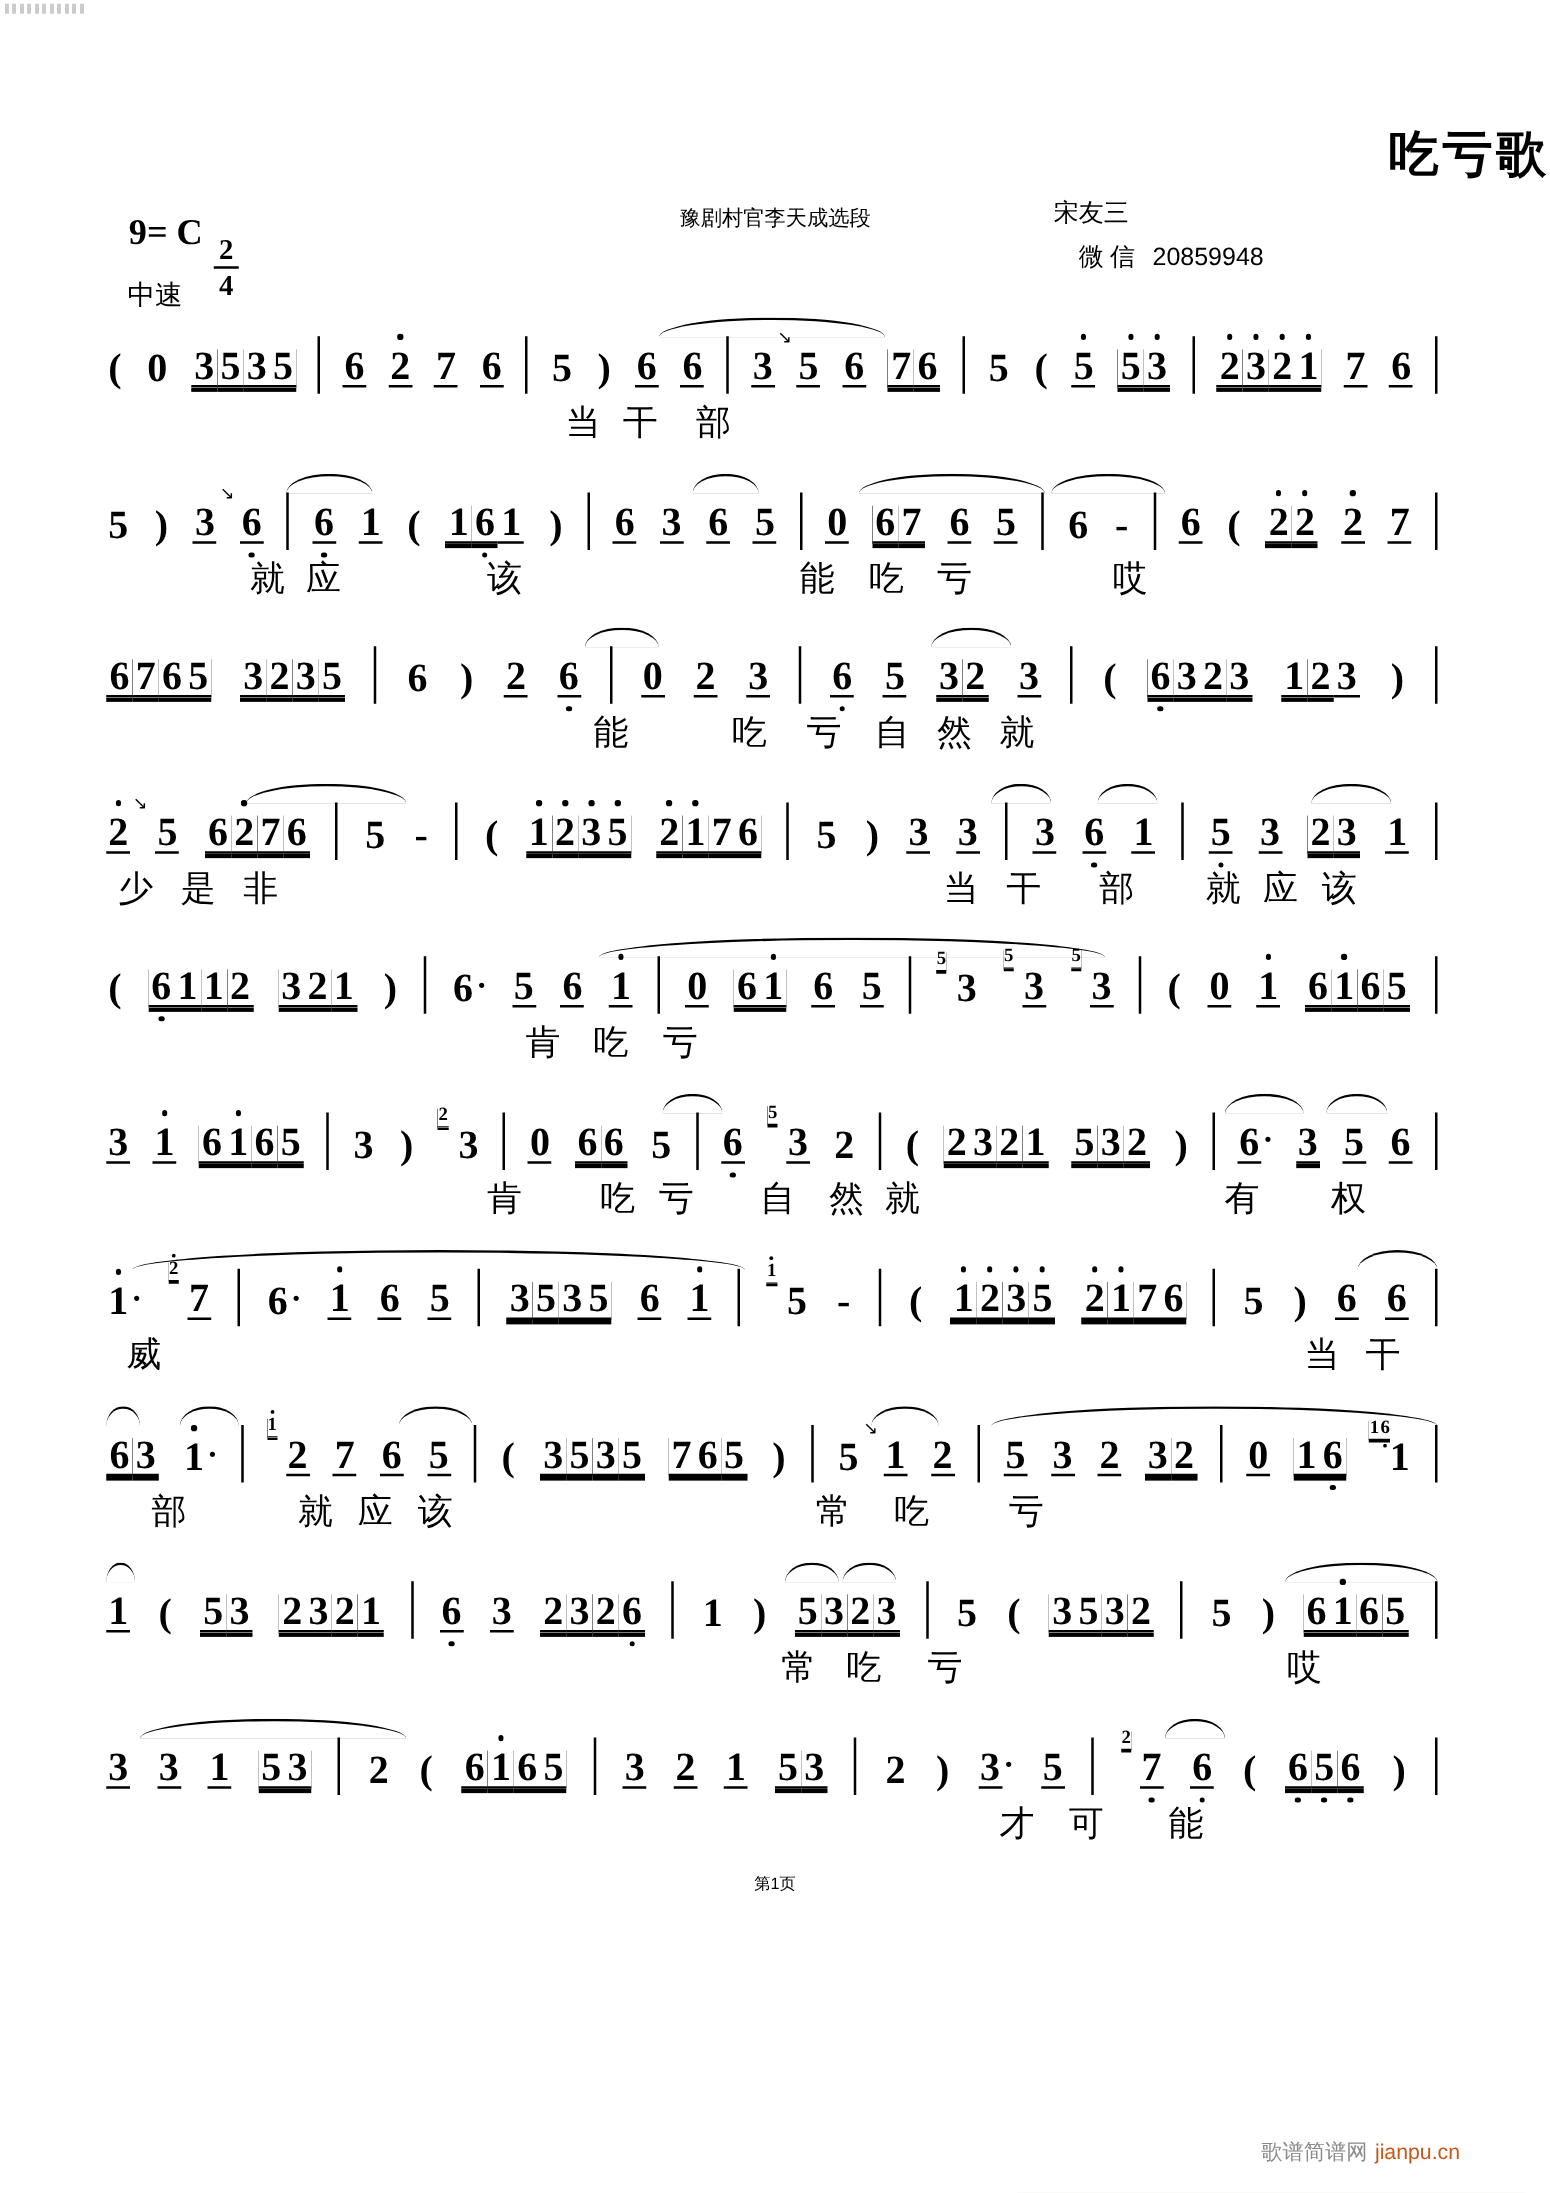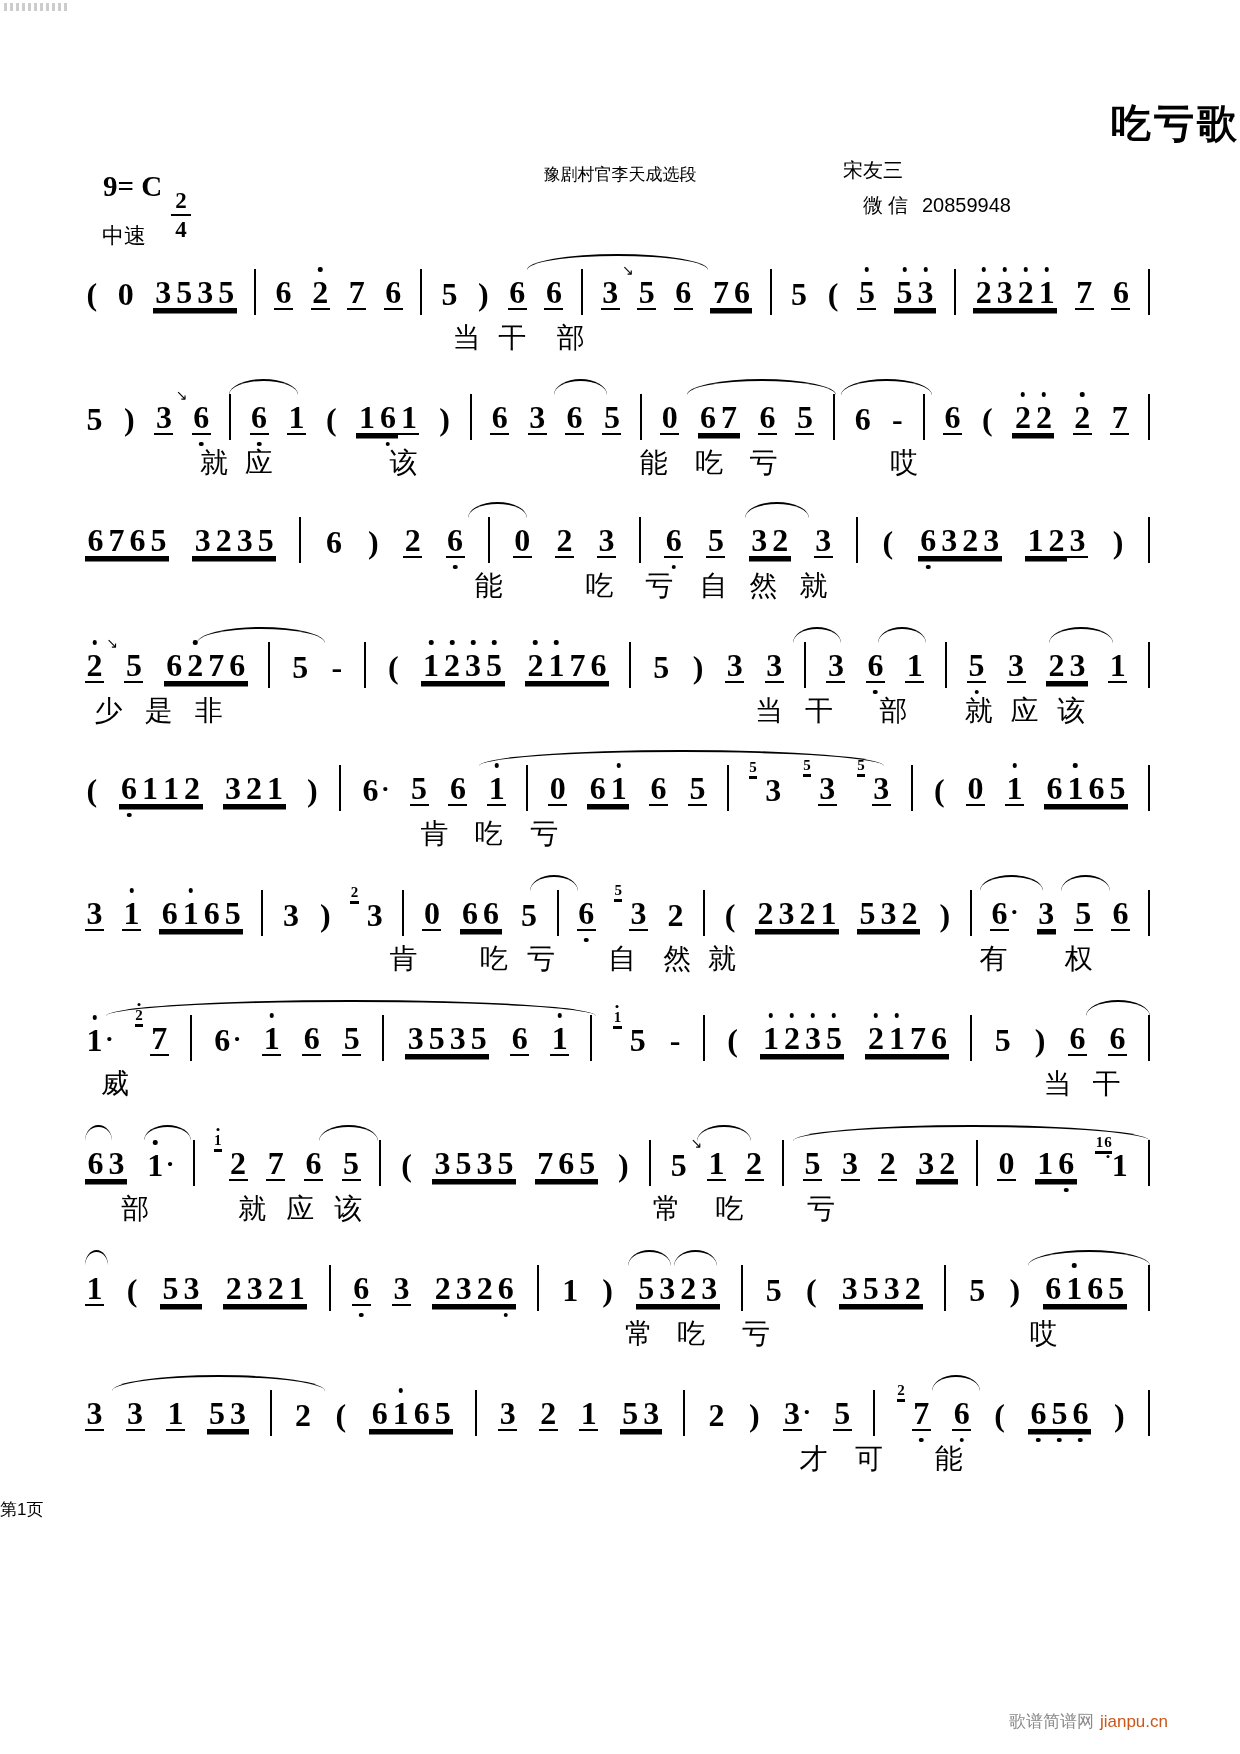--- a/index.html
+++ b/index.html
@@ -40,21 +40,21 @@
   .gn{position:relative;font-size:15px;font-weight:bold;line-height:1;padding:0 .5px;}
   .gu2{border-bottom:1.5px solid #000;box-shadow:0 2px 0 #000;padding-bottom:1px;}
   .gda::before{content:"";position:absolute;top:-5px;left:50%;transform:translateX(-50%);
                width:3px;height:3px;border-radius:50%;background:#000;}
   .gdb::after{content:"";position:absolute;bottom:-7px;left:50%;transform:translateX(-50%);
               width:3px;height:3px;border-radius:50%;background:#000;}
   .slur{position:absolute;top:2px;height:14px;border-top:2.5px solid #000;
         border-radius:50% 50% 0 0/100% 100% 0 0;}
   .lyrics{position:relative;height:36px;margin-top:9px;}
   .lyr{position:absolute;top:0;font-size:28px;white-space:nowrap;}
-  .page-num{position:absolute;top:1498px;left:0;width:100%;text-align:left;font-size:17px;
+  .page-num{position:absolute;top:1498px;left:0;width:100%;text-align:center;font-size:13px;
             font-family:"Liberation Sans",sans-serif;}
   .watermark{position:absolute;top:1710px;right:72px;font-size:17px;
              font-family:"Liberation Sans",sans-serif;}
   .wm-site{color:#8a8a8a;}
   .wm-url{color:#c9571a;margin-left:6px;}
 </style>
 </head>
 <body>
 
 <div class="page">

